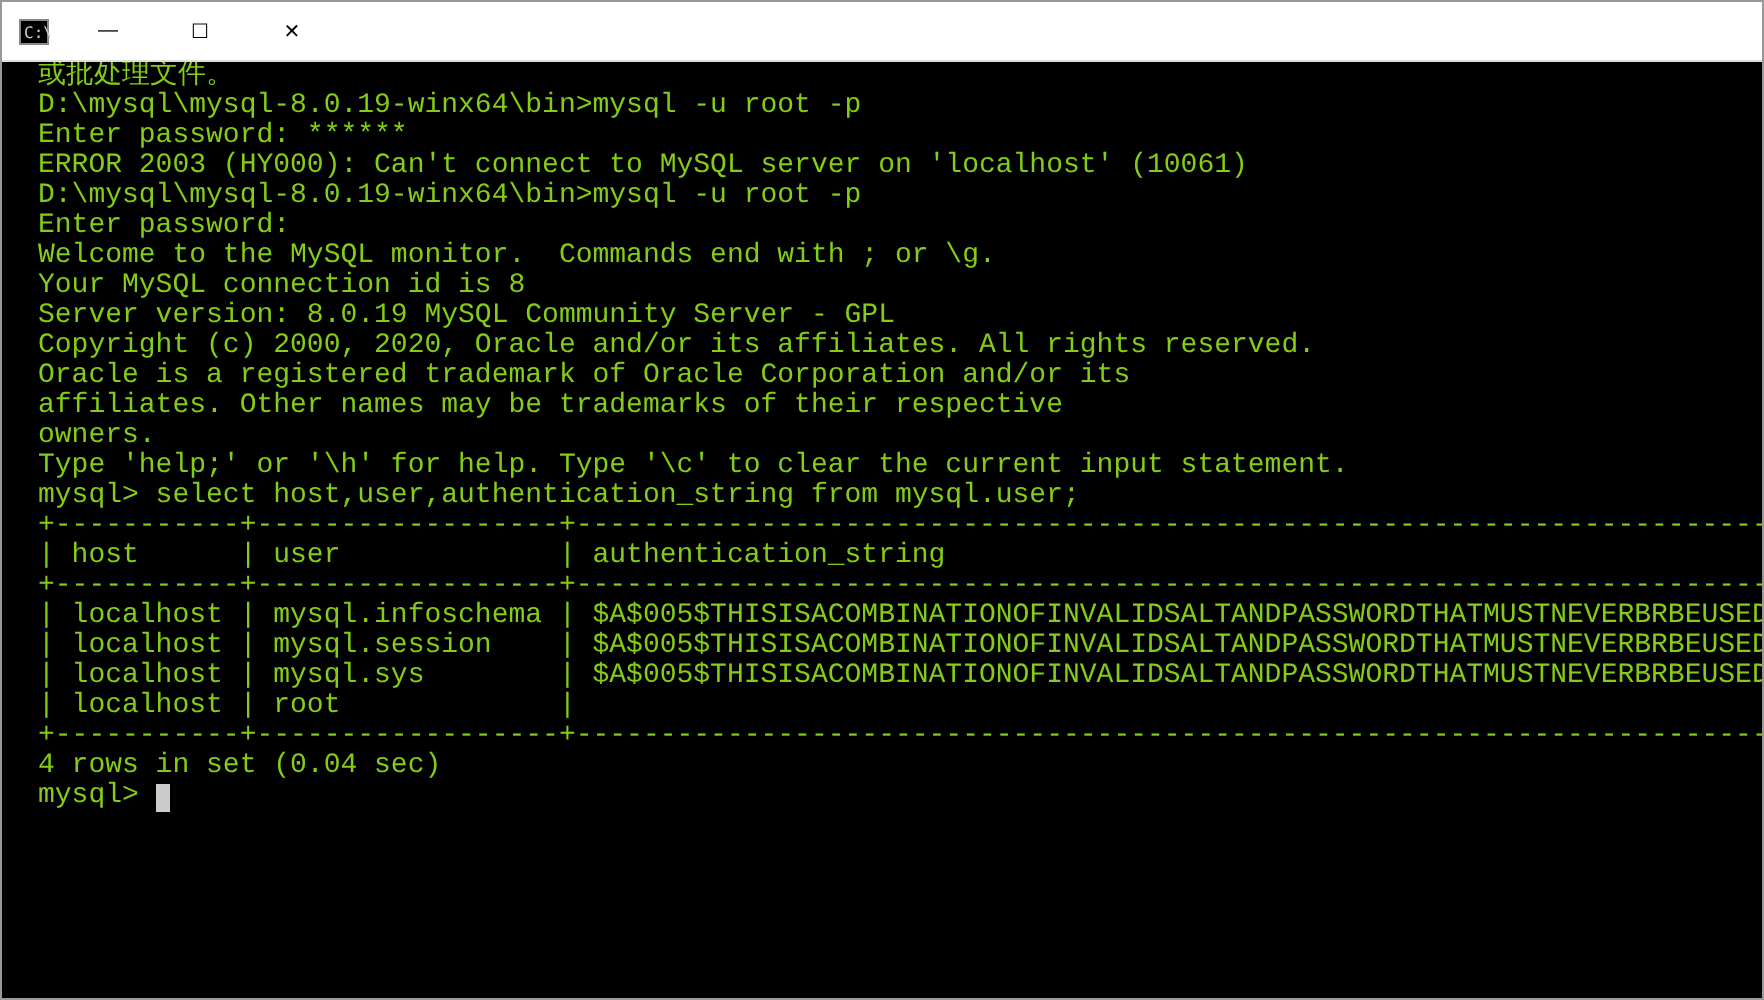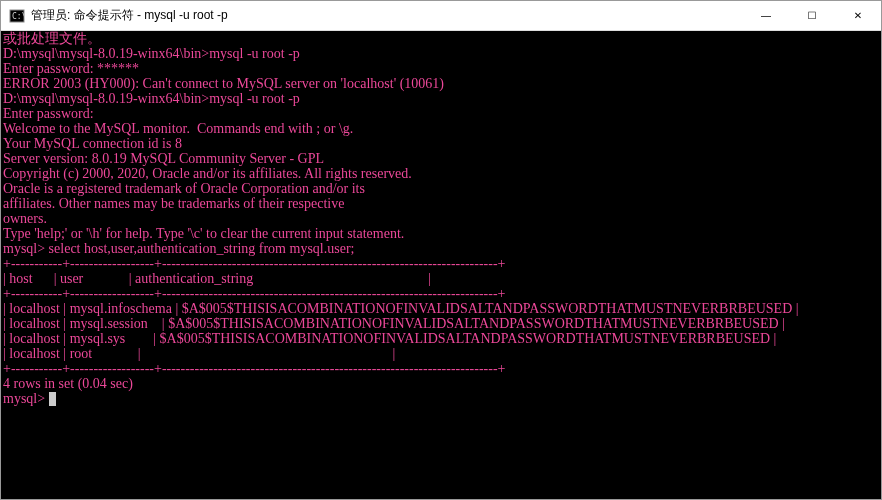--- a/index.html
+++ b/index.html
@@ -52,25 +52,25 @@
     align-items: center;
     justify-content: center;
     font-size: 10px;
     color: #000;
     font-family: "Segoe UI Symbol", sans-serif;
   }
   .win-btn.close { width: 46px; }
   .terminal {
     flex: 1;
     background: #000;
-    color: #ec4899;
-    font-family: Liberation Serif, serif;
+    color: #84cc16;
+    font-family: Liberation Mono, monospace;
     font-size: 14px;
     line-height: 15px;
-    padding: 0 2px;
+    padding: 0 18px;
     white-space: pre;
     overflow: hidden;
     position: relative;
   }
   .terminal-line {
     white-space: pre;
   }
   .cursor {
     display: inline-block;
     width: 7px;
@@ -84,21 +84,20 @@
 
 <div class="window">
 
   <div class="titlebar">
     <span class="titlebar-icon">
       <svg width="16" height="16" viewBox="0 0 16 16">
         <rect x="1" y="2" width="14" height="12" fill="#000" stroke="#888" stroke-width="1"></rect>
         <text x="3" y="11" font-size="8" fill="#ccc" font-family="monospace">C:\</text>
       </svg>
     </span>
-    <span class="titlebar-title">管理员: 命令提示符 - mysql  -u root -p</span>
     <div class="win-controls">
       <div class="win-btn">—</div>
       <div class="win-btn">☐</div>
       <div class="win-btn close">✕</div>
     </div>
   </div>
 
   <div class="terminal" id="terminal"><div class="terminal-line">或批处理文件。</div><div class="terminal-line"></div><div class="terminal-line">D:\mysql\mysql-8.0.19-winx64\bin&gt;mysql -u root -p</div><div class="terminal-line">Enter password: ******</div><div class="terminal-line">ERROR 2003 (HY000): Can't connect to MySQL server on 'localhost' (10061)</div><div class="terminal-line"></div><div class="terminal-line">D:\mysql\mysql-8.0.19-winx64\bin&gt;mysql -u root -p</div><div class="terminal-line">Enter password:</div><div class="terminal-line">Welcome to the MySQL monitor.  Commands end with ; or \g.</div><div class="terminal-line">Your MySQL connection id is 8</div><div class="terminal-line">Server version: 8.0.19 MySQL Community Server - GPL</div><div class="terminal-line"></div><div class="terminal-line">Copyright (c) 2000, 2020, Oracle and/or its affiliates. All rights reserved.</div><div class="terminal-line"></div><div class="terminal-line">Oracle is a registered trademark of Oracle Corporation and/or its</div><div class="terminal-line">affiliates. Other names may be trademarks of their respective</div><div class="terminal-line">owners.</div><div class="terminal-line"></div><div class="terminal-line">Type 'help;' or '\h' for help. Type '\c' to clear the current input statement.</div><div class="terminal-line"></div><div class="terminal-line">mysql&gt; select host,user,authentication_string from mysql.user;</div><div class="terminal-line">+-----------+------------------+------------------------------------------------------------------------+</div><div class="terminal-line">| host      | user             | authentication_string                                                  |</div><div class="terminal-line">+-----------+------------------+------------------------------------------------------------------------+</div><div class="terminal-line">| localhost | mysql.infoschema | $A$005$THISISACOMBINATIONOFINVALIDSALTANDPASSWORDTHATMUSTNEVERBRBEUSED |</div><div class="terminal-line">| localhost | mysql.session    | $A$005$THISISACOMBINATIONOFINVALIDSALTANDPASSWORDTHATMUSTNEVERBRBEUSED |</div><div class="terminal-line">| localhost | mysql.sys        | $A$005$THISISACOMBINATIONOFINVALIDSALTANDPASSWORDTHATMUSTNEVERBRBEUSED |</div><div class="terminal-line">| localhost | root             |                                                                        |</div><div class="terminal-line">+-----------+------------------+------------------------------------------------------------------------+</div><div class="terminal-line">4 rows in set (0.04 sec)</div><div class="terminal-line"></div><div class="terminal-line">mysql&gt; <span class="cursor"></span></div></div>
 
 </div>

